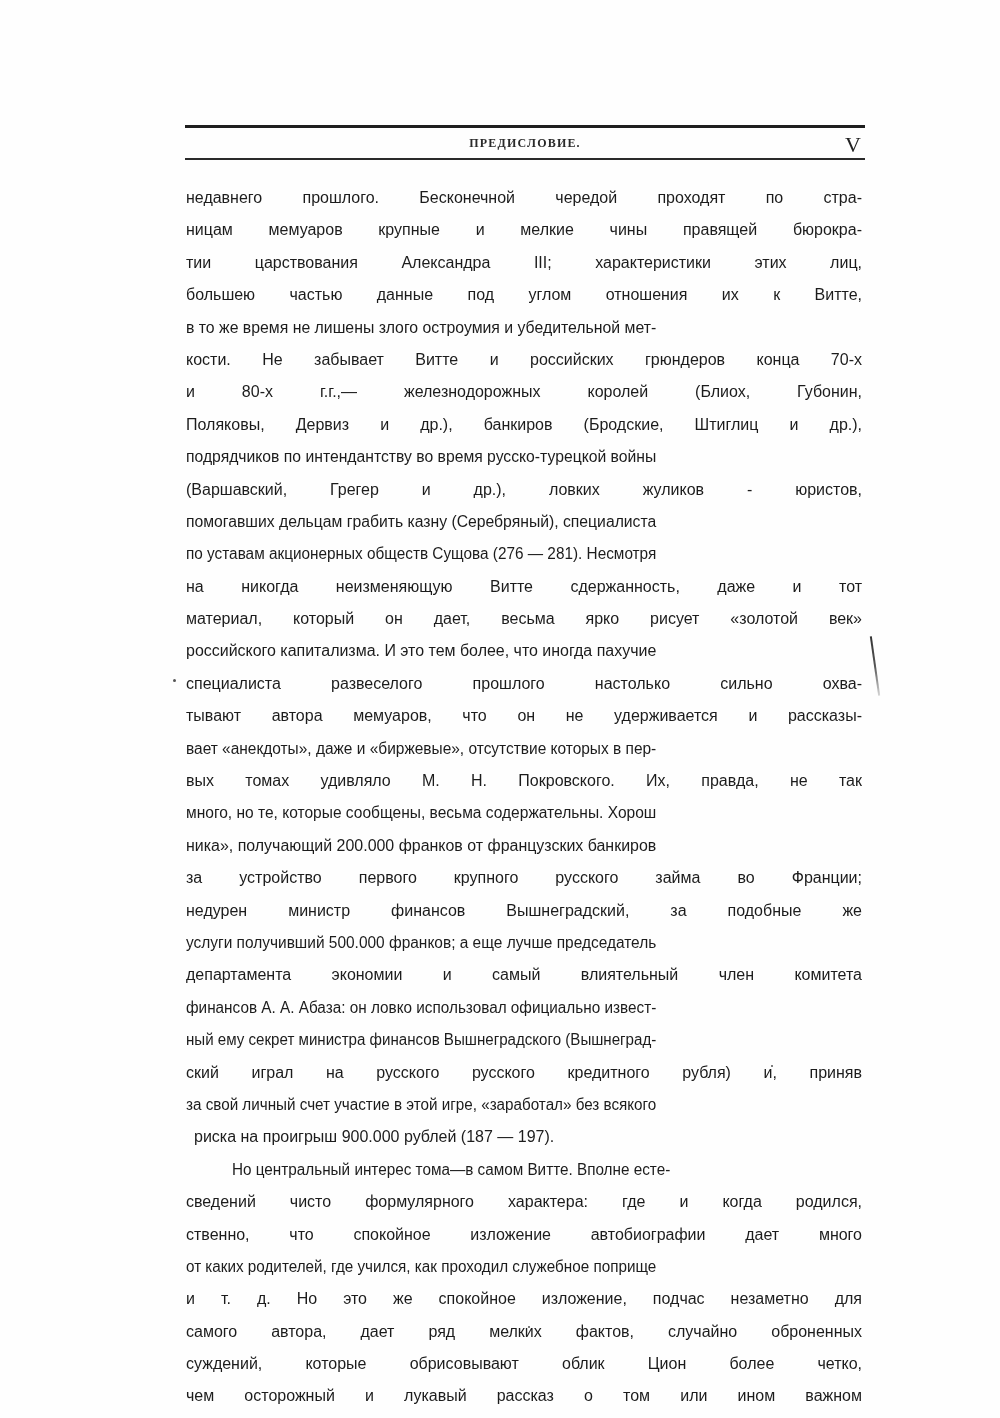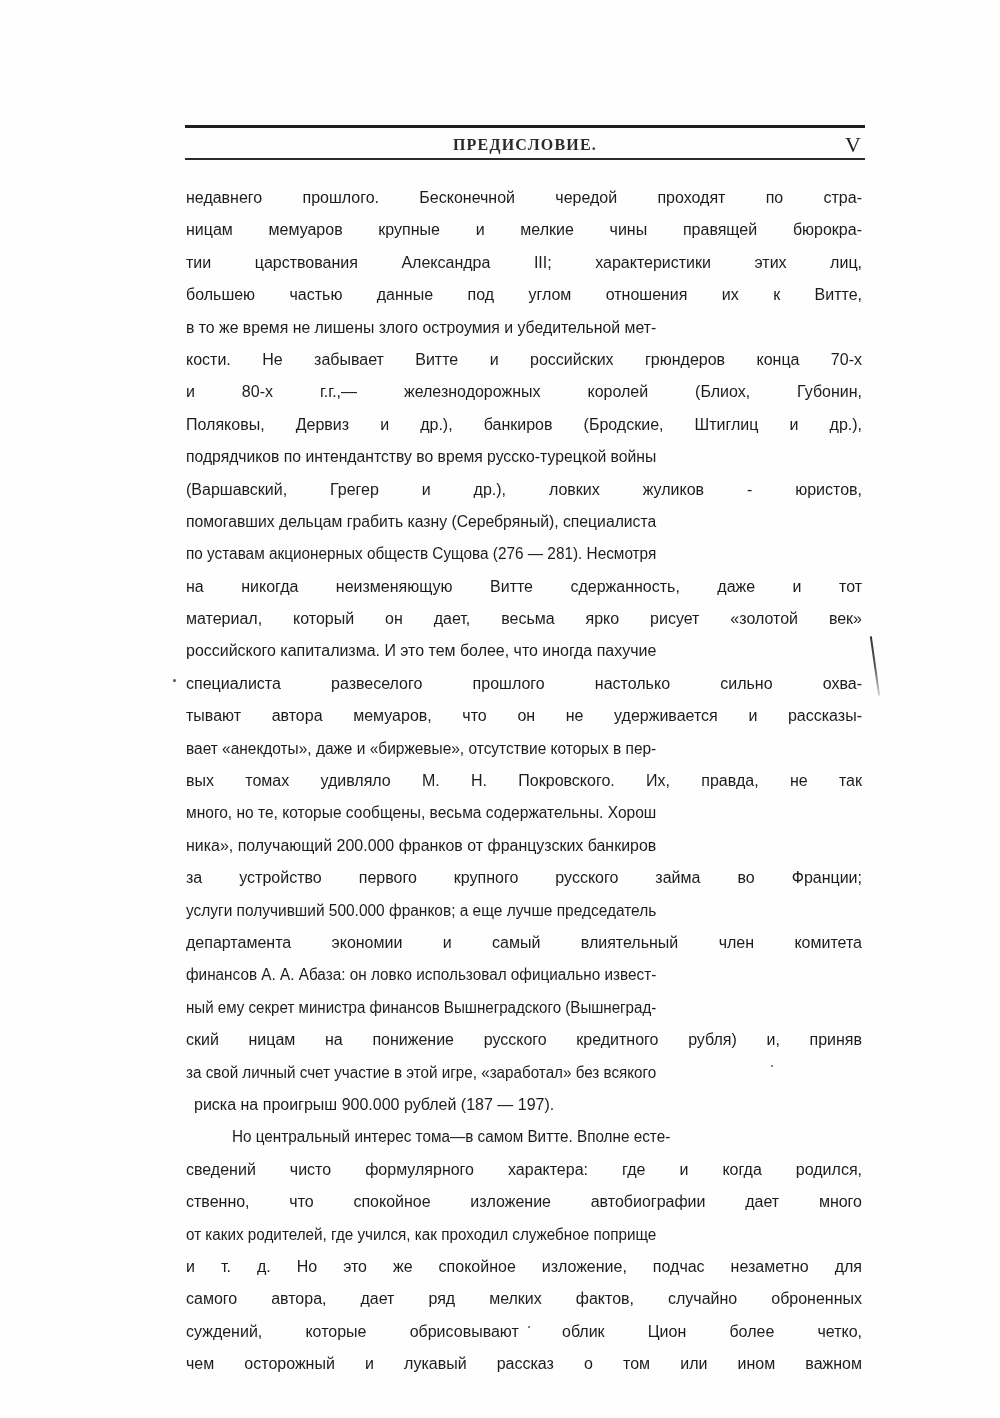--- a/index.html
+++ b/index.html
@@ -45,21 +45,21 @@
       top: 133px;
       width: 680px;
       height: 22px;
     }
     .running-title {
       position: absolute;
       left: 0;
       width: 680px;
       top: 3px;
       text-align: center;
-      font-size: 16px;
+      font-size: 12px;
       letter-spacing: 1.2px;
       font-weight: bold;
       color: #2a2a2a;
     }
     .folio {
       position: absolute;
       right: 4px;
       top: -1px;
       font-size: 22px;
       color: #222;
@@ -136,25 +136,26 @@
     <span class="line">на никогда неизменяющую Витте сдержанность, даже и тот</span>
     <span class="line">материал, который он дает, весьма ярко рисует «золотой век»</span>
     <span class="line"><span style="white-space: nowrap; display: inline-block; transform-origin: left center; transform: scaleX(0.997602);">российского капитализма.  И это тем более, что иногда пахучие</span></span>
     <span class="line">специалиста  развеселого  прошлого  настолько  сильно  охва-</span>
     <span class="line">тывают автора мемуаров, что он не удерживается и рассказы-</span>
     <span class="line"><span style="white-space: nowrap; display: inline-block; transform-origin: left center; transform: scaleX(0.966513);">вает «анекдоты», даже и «биржевые», отсутствие которых в пер-</span></span>
     <span class="line">вых томах удивляло М. Н. Покровского.  Их, правда, не так</span>
     <span class="line"><span style="white-space: nowrap; display: inline-block; transform-origin: left center; transform: scaleX(0.970937);">много, но те, которые сообщены, весьма содержательны. Хорош</span></span>
     <span class="line"><span style="white-space: nowrap; display: inline-block; transform-origin: left center; transform: scaleX(0.996797);">ника», получающий 200.000 франков от французских банкиров</span></span>
     <span class="line">за устройство первого крупного русского займа во Франции;</span>
+    <span class="line">недурен министр  финансов Вышнеградский,  за подобные же</span>
     <span class="line"><span style="white-space: nowrap; display: inline-block; transform-origin: left center; transform: scaleX(0.965844);">услуги получивший 500.000 франков; а еще лучше председатель</span></span>
     <span class="line">департамента  экономии  и  самый  влиятельный  член  комитета</span>
     <span class="line"><span style="white-space: nowrap; display: inline-block; transform-origin: left center; transform: scaleX(0.956533);">финансов А. А. Абаза: он ловко использовал официально извест-</span></span>
     <span class="line"><span style="white-space: nowrap; display: inline-block; transform-origin: left center; transform: scaleX(0.944031);">ный ему секрет министра финансов Вышнеградского (Вышнеград-</span></span>
-    <span class="line">ский ницам  на понижение русского кредитного рубля) и, приняв</span>
+    <span class="line">ский играл  на русского русского кредитного рубля) и, приняв</span>
     <span class="line"><span style="white-space: nowrap; display: inline-block; transform-origin: left center; transform: scaleX(0.95092);">за свой личный счет участие в этой игре, «заработал» без всякого</span></span>
     <span class="line last"><span style="white-space: nowrap; margin-left: 8px;">риска на проигрыш 900.000 рублей (187 — 197).</span></span>
     <span class="line indent"><span style="white-space: nowrap; display: inline-block; transform-origin: left center; transform: scaleX(0.955065);">Но центральный интерес тома—в самом  Витте. Вполне есте-</span></span>
     <span class="line">сведений чисто формулярного  характера:  где и когда родился,</span>
     <span class="line">ственно, что спокойное изложение автобиографии дает много</span>
     <span class="line"><span style="white-space: nowrap; display: inline-block; transform-origin: left center; transform: scaleX(0.952448);">от каких родителей, где учился, как проходил служебное поприще</span></span>
     <span class="line">и т. д.  Но это же спокойное изложение, подчас незаметно для</span>
     <span class="line">самого автора, дает ряд мелких фактов, случайно оброненных</span>
     <span class="line">суждений, которые обрисовывают облик Цион более четко,</span>
     <span class="line">чем осторожный и лукавый рассказ о том или ином важном</span>

